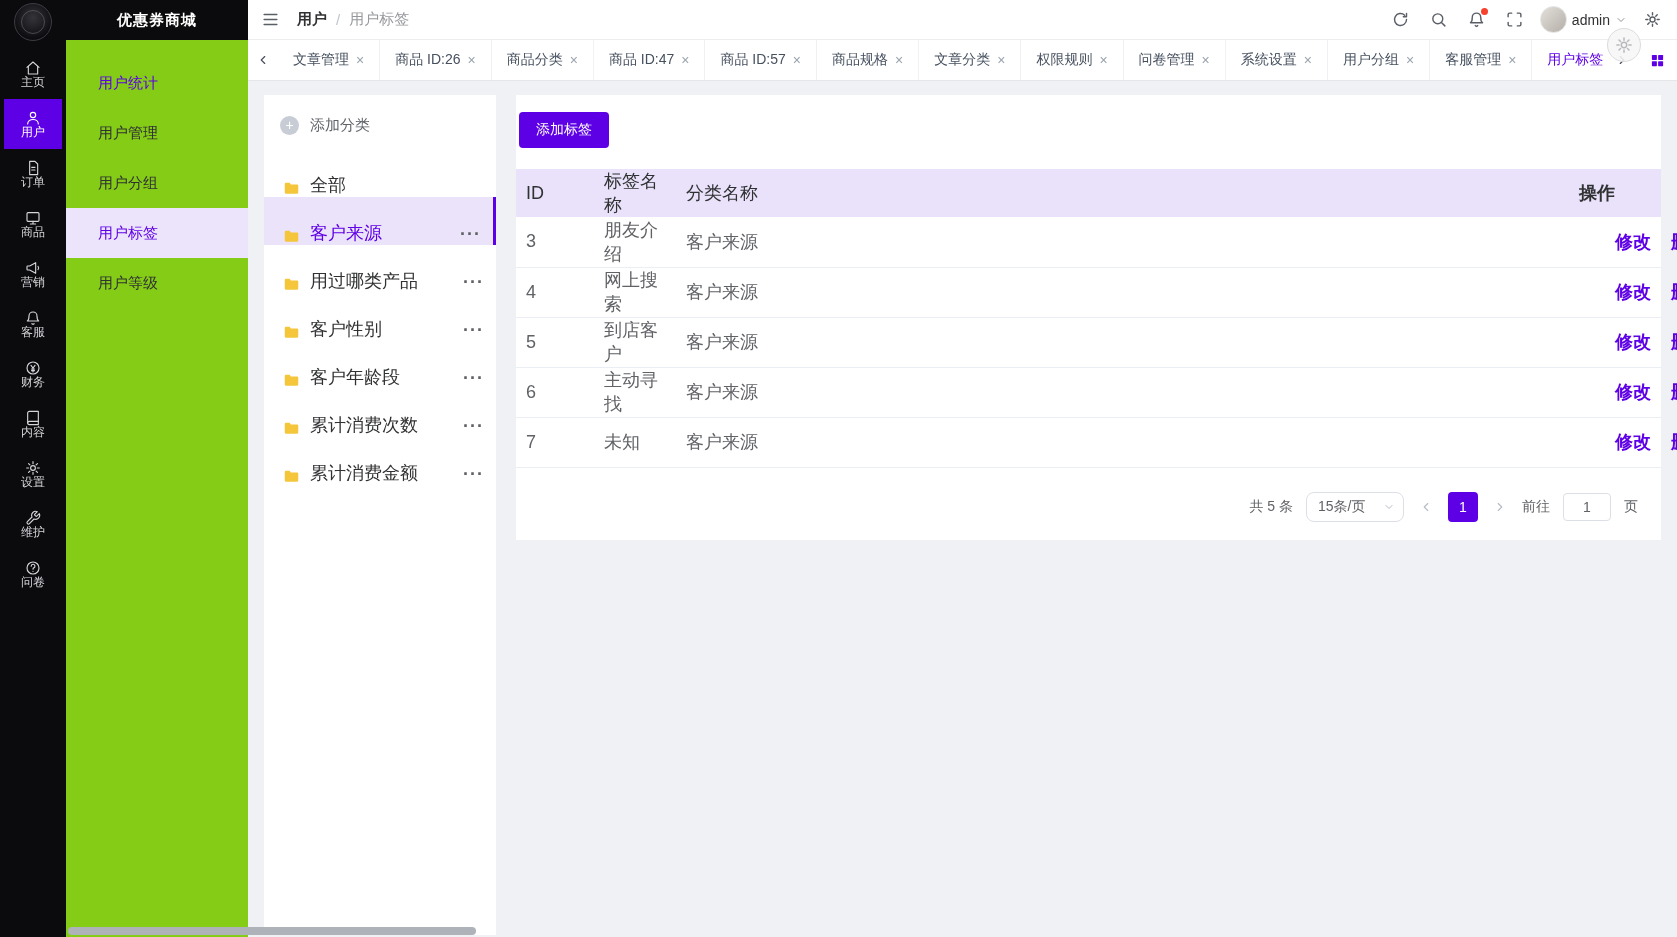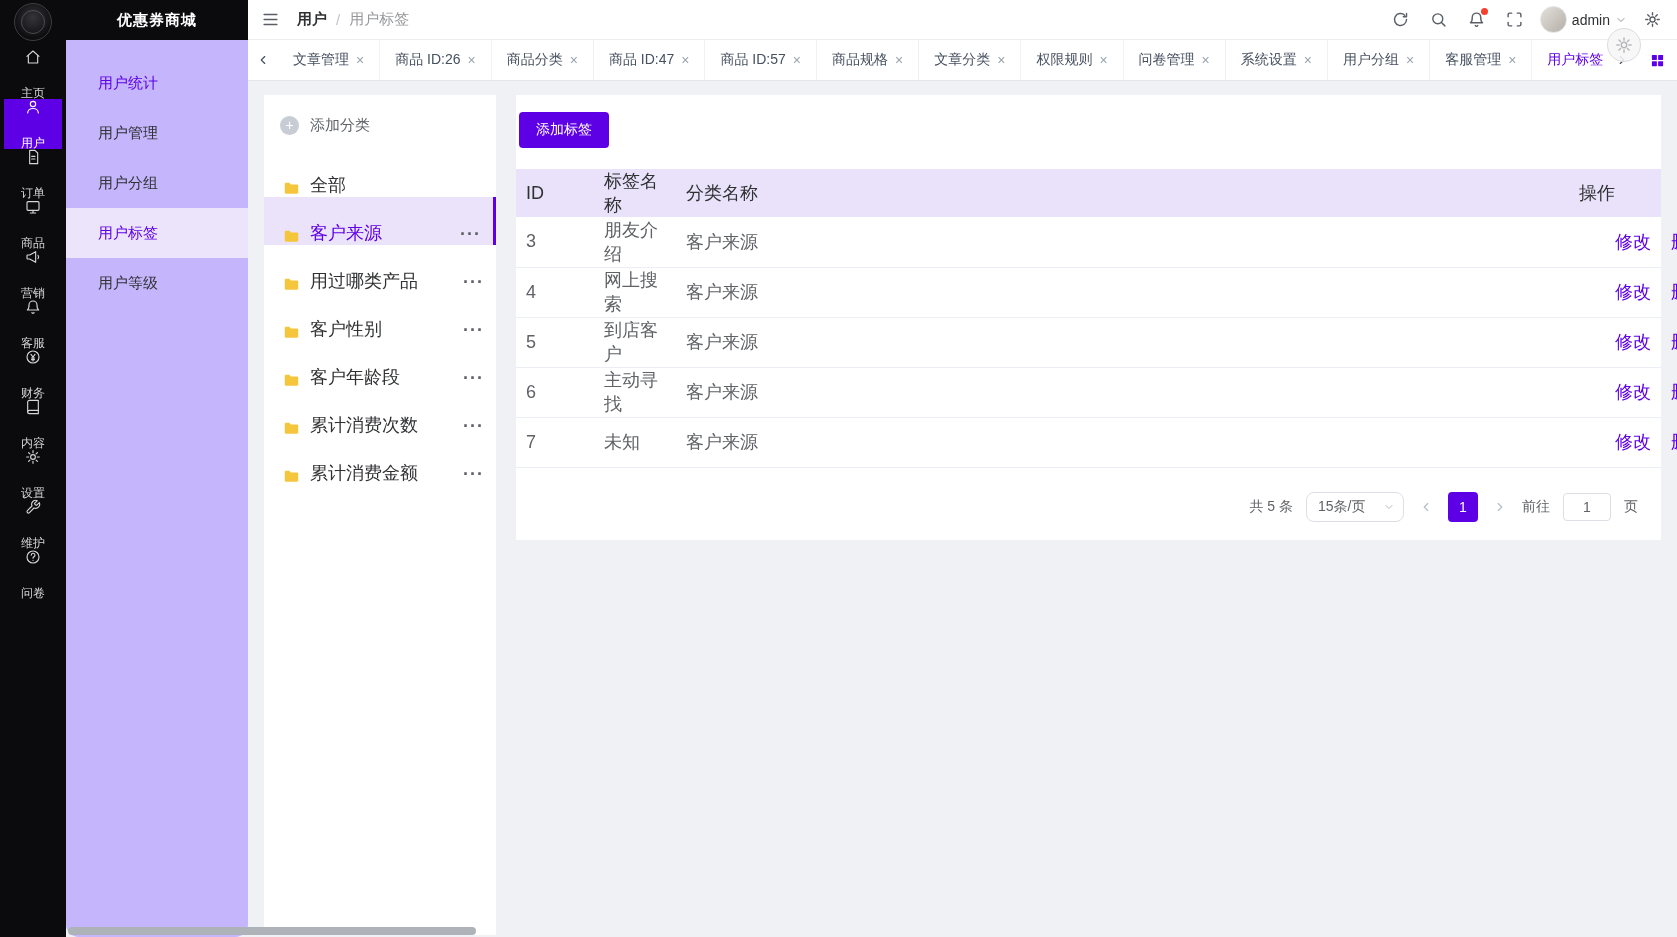--- a/index.html
+++ b/index.html
@@ -18,28 +18,28 @@
   .app{display:flex;width:100%;height:100%;background:var(--content-gray);position:relative;}
 
   svg.si{fill:none;stroke:currentColor;stroke-width:2;stroke-linecap:round;stroke-linejoin:round;display:block;}
   svg.sf{fill:currentColor;stroke:none;display:block;}
 
   
   .rail{width:66px;background:var(--rail-black);flex-shrink:0;display:flex;flex-direction:column;align-items:center;}
   .rail-logo{width:38px;height:38px;border-radius:50%;margin:3px 0 8px;flex-shrink:0;
     background:radial-gradient(circle at 50% 38%,#34343a 0%,#0d0d10 72%);border:1px solid #3c3c42;position:relative;}
   .rail-logo::after{content:"";position:absolute;inset:6px;border-radius:50%;border:1px solid #7a7a82;opacity:.5;}
-  .rail-item{width:58px;height:50px;display:flex;flex-direction:column;align-items:center;justify-content:space-between;
+  .rail-item{width:58px;height:50px;display:flex;flex-direction:column;align-items:center;justify-content:center;
     gap:0;color:#d6d6da;cursor:pointer;}
   .rail-item svg{width:16px;height:16px;stroke-width:1.7;}
   .rail-item .rl{font-size:12px;line-height:1;}
   .rail-item.active{background:var(--primary);color:#fff;}
 
   
-  .sidebar{width:182px;background:#c4b5fd;flex-shrink:0;display:flex;flex-direction:column;border-radius:13px;}
+  .sidebar{width:182px;background:#84cc16;flex-shrink:0;display:flex;flex-direction:column;}
   .sidebar-title{height:40px;background:var(--rail-black);color:#fff;font-weight:bold;font-size:15px;
     display:flex;align-items:center;justify-content:center;letter-spacing:1px;flex-shrink:0;}
   .side-menu{padding-top:18px;}
   .side-item{height:50px;display:flex;align-items:center;padding-left:32px;font-size:15px;color:var(--txt);cursor:pointer;font-family:Liberation Serif, serif;}
   .side-item.accent{color:var(--primary);}
   .side-item.selected{background:var(--primary-light);color:var(--primary);}
 
   
   .main{flex:1;display:flex;flex-direction:column;min-width:0;position:relative;}
 
@@ -89,21 +89,21 @@
   .cat-item.selected{background:#EBE3FA;color:var(--primary);border-right:3px solid var(--primary);}
 
   .table-panel{flex:1;background:#fff;min-width:0;padding:17px 0 18px;}
   .btn-primary{background:var(--primary);color:#fff;border:none;border-radius:4px;font-size:14px;
     padding:9px 17px;margin:0 0 21px 3px;cursor:pointer;font-family:inherit;}
   table{width:100%;border-collapse:collapse;font-size:18px;table-layout:fixed;}
   th{background:var(--thead-bg);height:40px;text-align:left;font-weight:500;color:var(--txt);padding:0 10px;}
   td{height:50px;border-bottom:1px solid var(--line);color:var(--txt2);padding:0 10px;}
   .col-id{width:78px;}
   .col-name{width:82px;}
-  .col-actions{width:92px;padding-right:13px;white-space:nowrap;}
+  .col-actions{width:92px;padding-right:13px;white-space:nowrap;font-weight:bold;}
   a.link{color:var(--primary);text-decoration:none;cursor:pointer;margin-left:36px;}
   a.link + a.link{margin-left:15px;}
 
   .pager{display:flex;align-items:center;justify-content:flex-end;gap:13px;margin-top:24px;
     padding-right:23px;font-size:14px;color:var(--txt2);}
   .page-size{width:98px;height:30px;border:1px solid #dcdfe6;border-radius:8px;display:flex;align-items:center;
     justify-content:space-between;padding:0 8px 0 11px;cursor:pointer;background:#fff;}
   .page-size svg{width:12px;height:12px;color:#b4b9c2;}
   .pg-btn{background:none;border:none;color:#b6bcc6;padding:2px;cursor:pointer;display:flex;align-items:center;}
   .pg-btn svg{width:14px;height:14px;}

